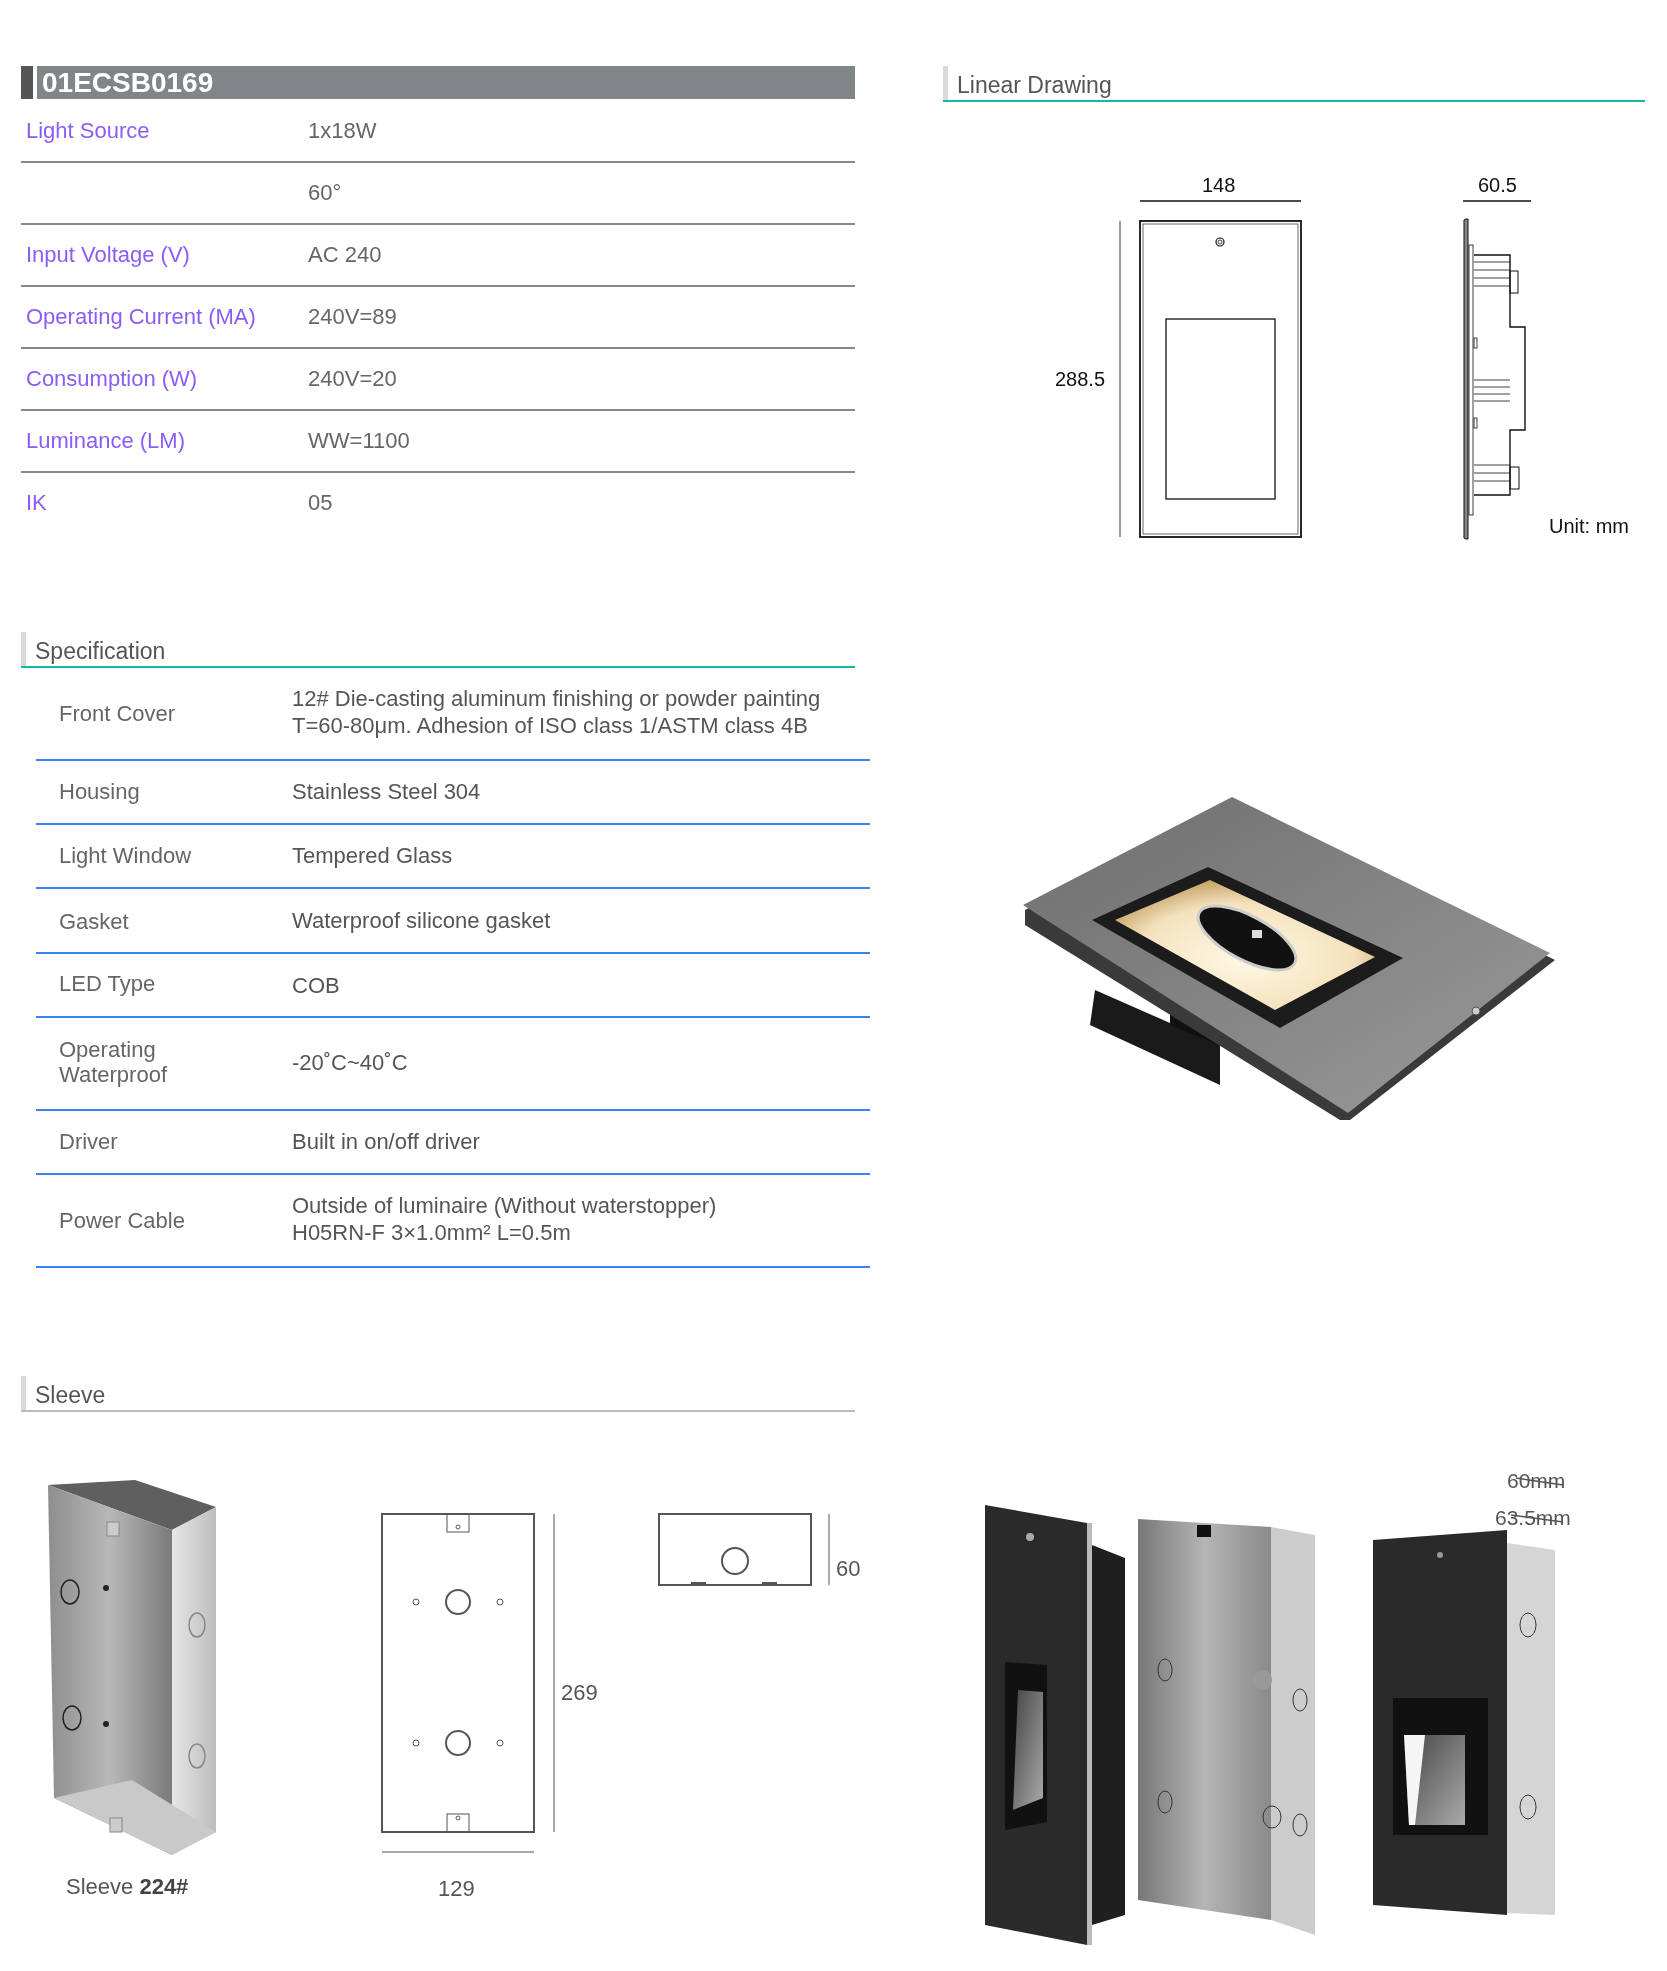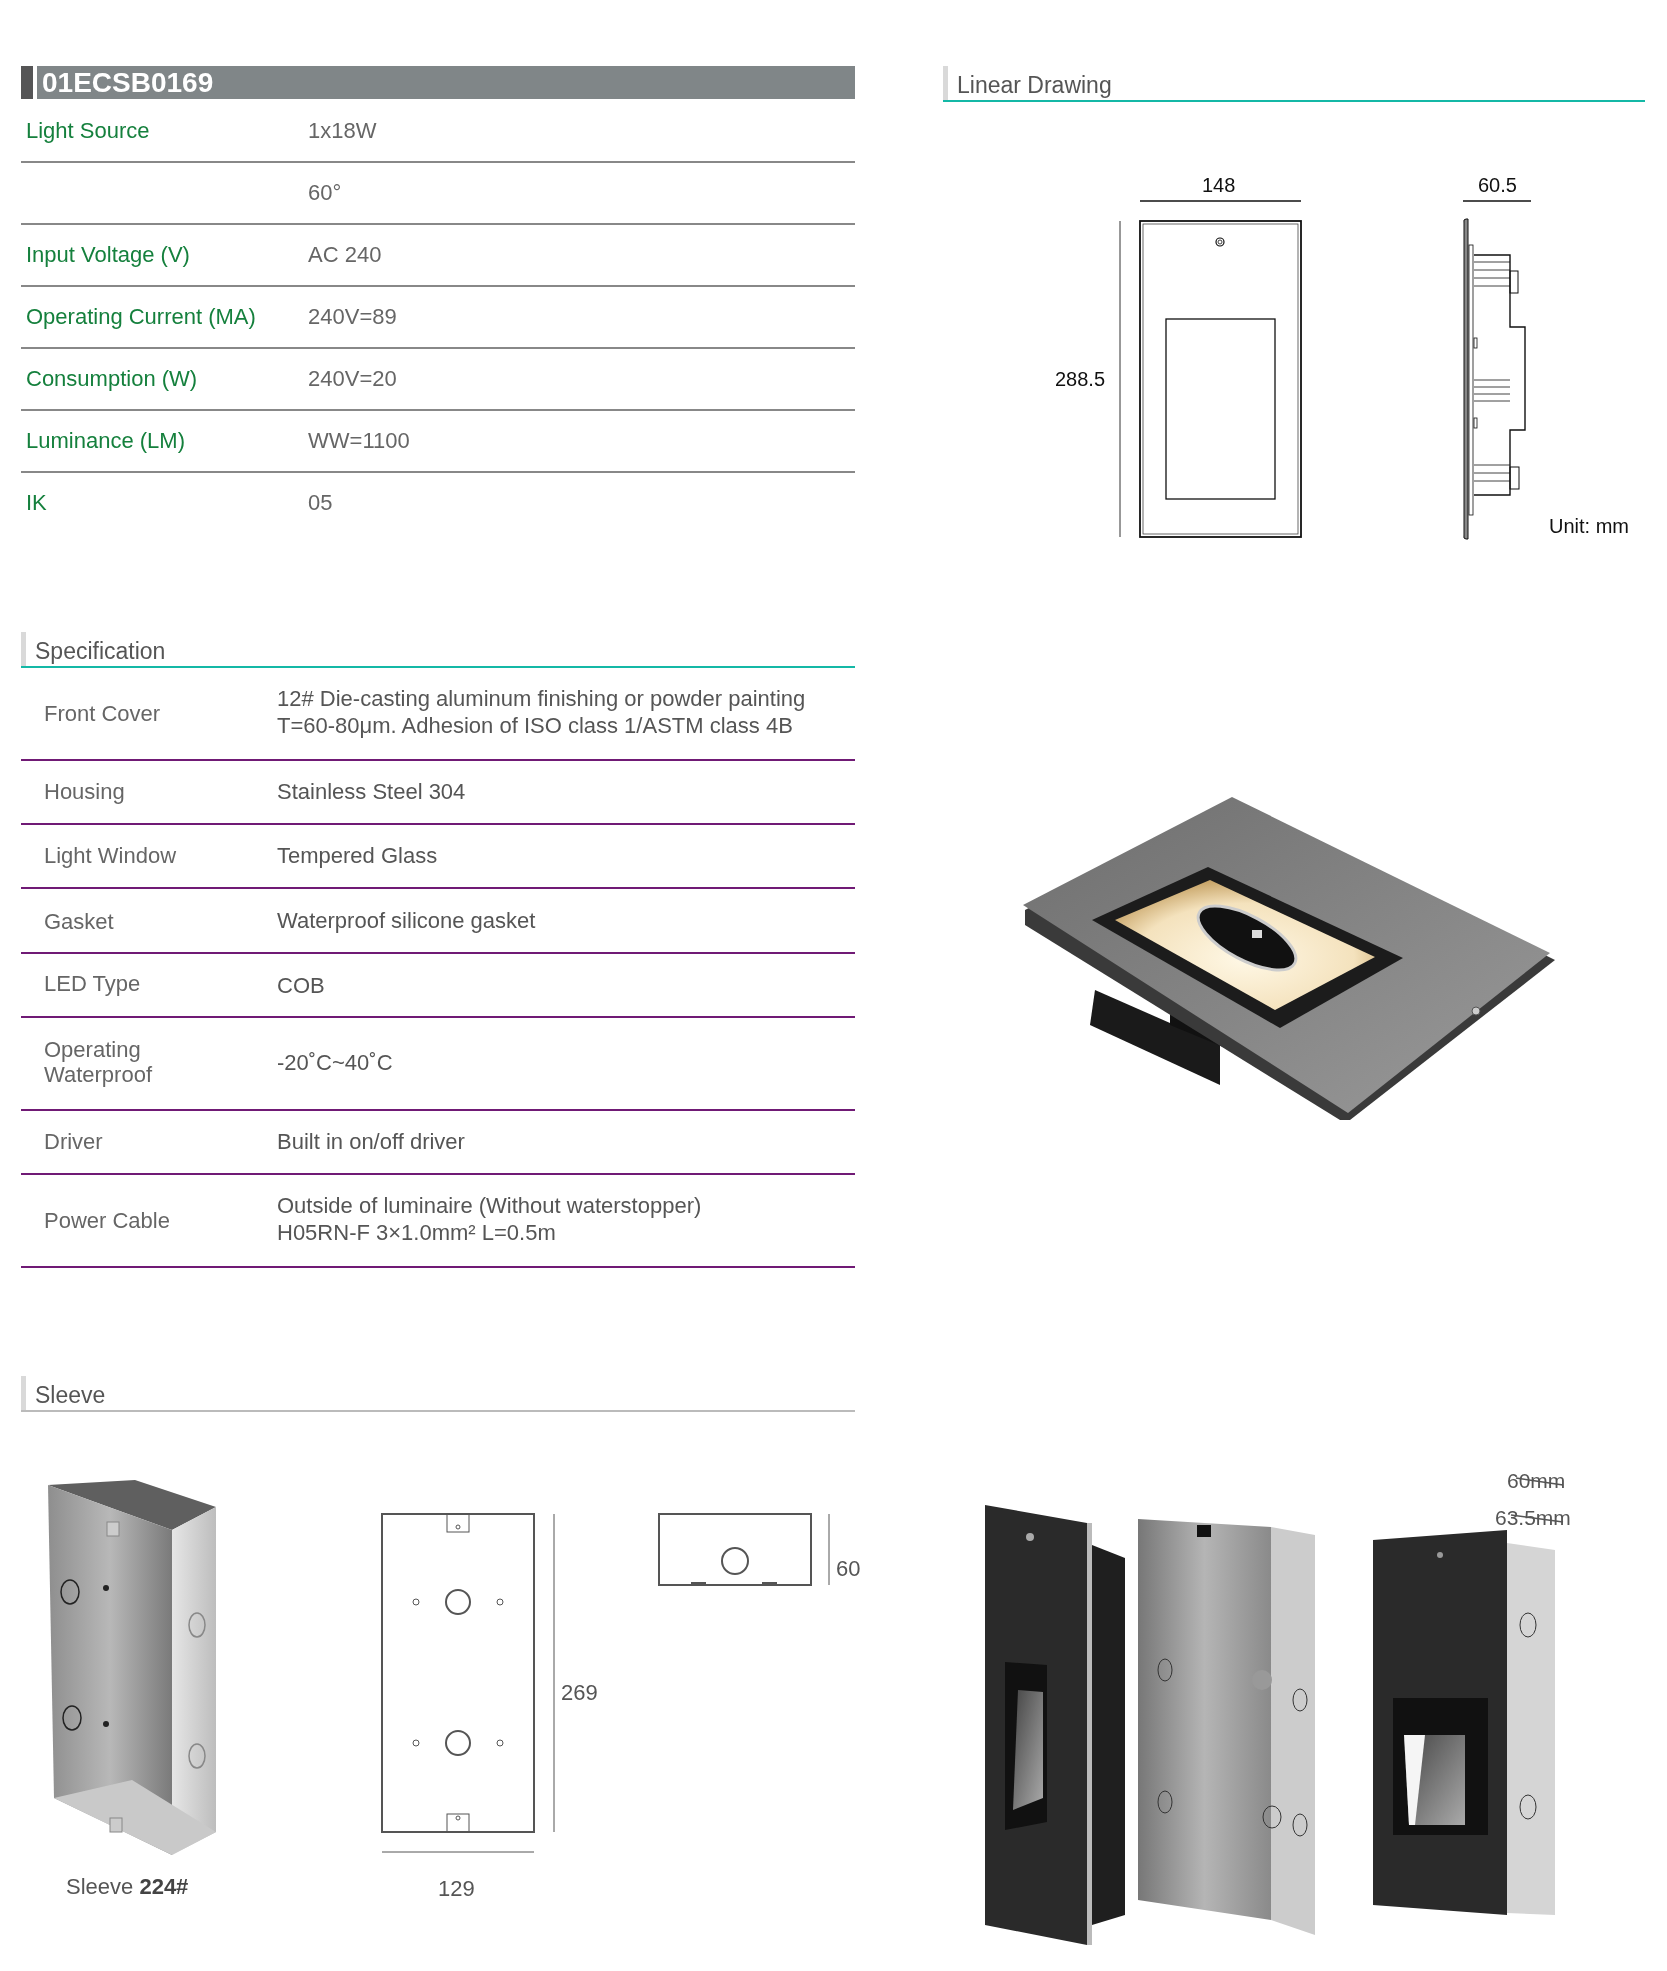--- a/index.html
+++ b/index.html
@@ -9,30 +9,30 @@
 
   
   .prod-mark { left: 21px; top: 66px; width: 12px; height: 33px; background: #555556; }
   .prod-bar { left: 37px; top: 66px; width: 818px; height: 33px; background: #808688; }
   .prod-title { left: 42px; top: 66px; height: 33px; line-height: 34px; font-weight: bold;
                 font-size: 28px; color: #ffffff; letter-spacing: 0px; }
 
   
   .kv-row { left: 21px; width: 834px; height: 61px; border-bottom: 2px solid #888; }
   .kv-row.last { border-bottom: none; }
-  .kv-label { position: absolute; left: 5px; top: 0; line-height: 62px; font-size: 22px; color: #15803d; white-space: nowrap; }
+  .kv-label { position: absolute; left: 5px; top: 0; line-height: 62px; font-size: 22px; color: #8b5cf6; white-space: nowrap; }
   .kv-value { position: absolute; left: 287px; top: 0; line-height: 62px; font-size: 22px; color: #666; white-space: nowrap; }
 
   
   .sec-head { height: 34px; border-bottom: 2px solid #14b8a6; }
   .sec-accent { position: absolute; left: 0; top: 0; width: 5px; height: 34px; background: #d9d9d9; }
   .sec-title { position: absolute; left: 14px; top: 0; line-height: 38px; font-size: 23px; color: #555; white-space: nowrap; }
 
   
-  .spec-row { left: 21px; width: 834px; border-bottom: 2px solid #701a75; }
+  .spec-row { left: 36px; width: 834px; border-bottom: 2px solid #3b82f6; }
   .spec-label { position: absolute; left: 23px; font-size: 22px; color: #666; line-height: 25px; }
   .spec-value { position: absolute; left: 256px; font-size: 22px; color: #555; line-height: 27px; white-space: nowrap; }
 
   .dim-text { font-size: 20px; color: #111; white-space: nowrap; }
   .dim-text-gray { font-size: 22px; color: #555; white-space: nowrap; margin-top: 20px; }
   .caption { font-size: 22px; color: #555; white-space: nowrap; }
   .caption b { color: #444; }
 </style>
 </head>
 <body>

